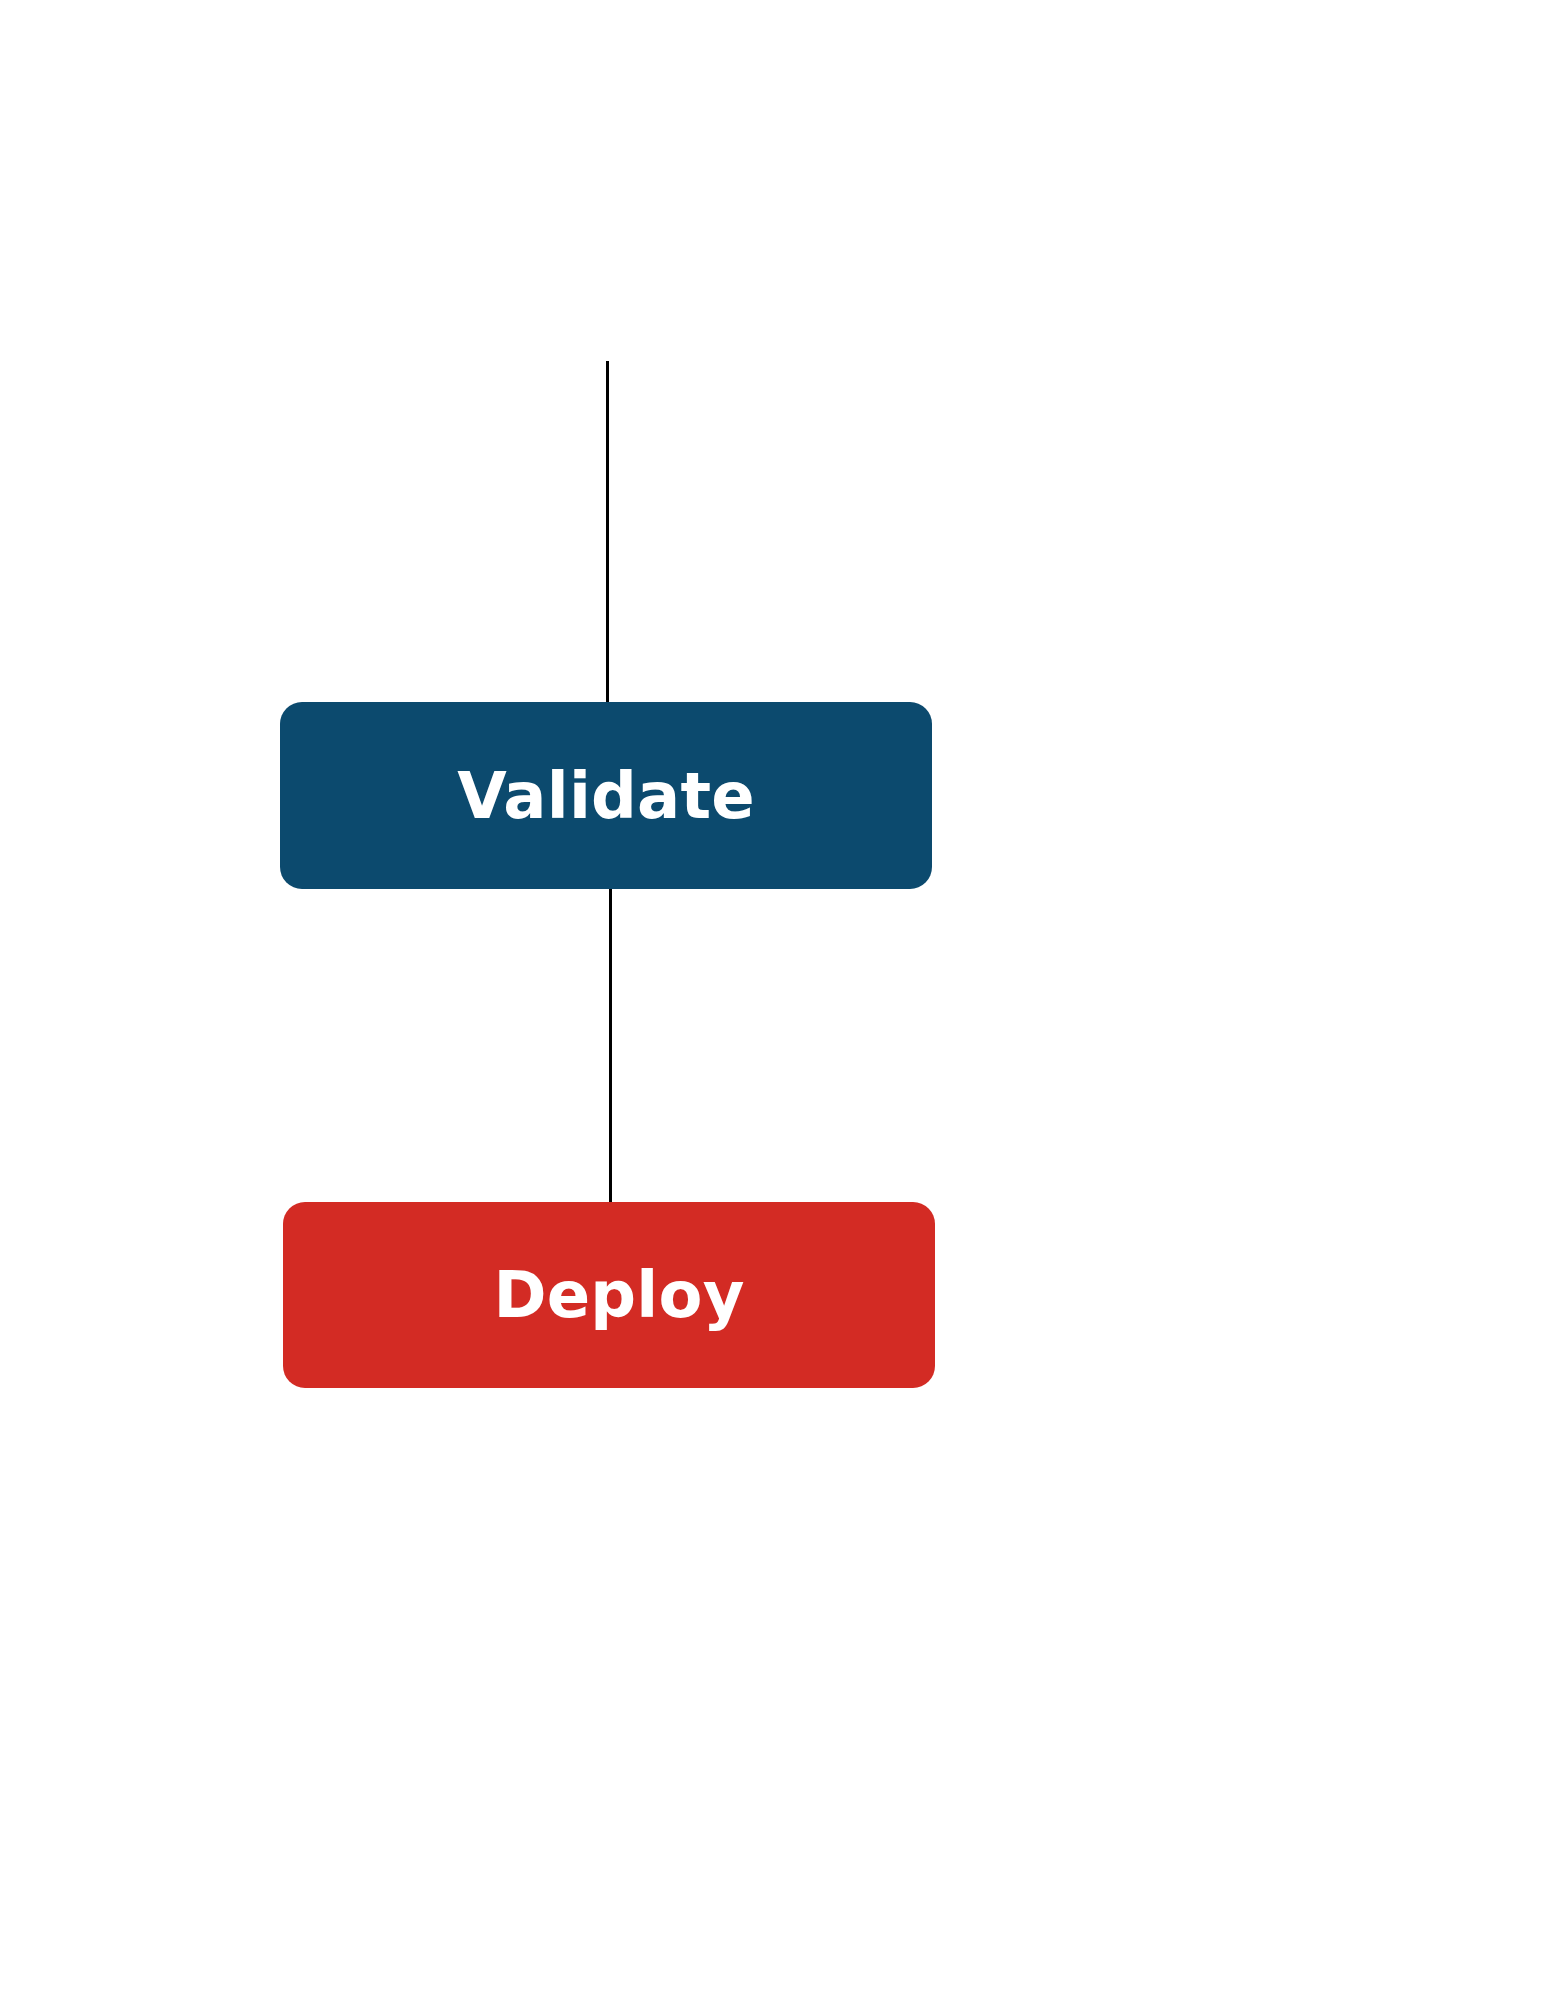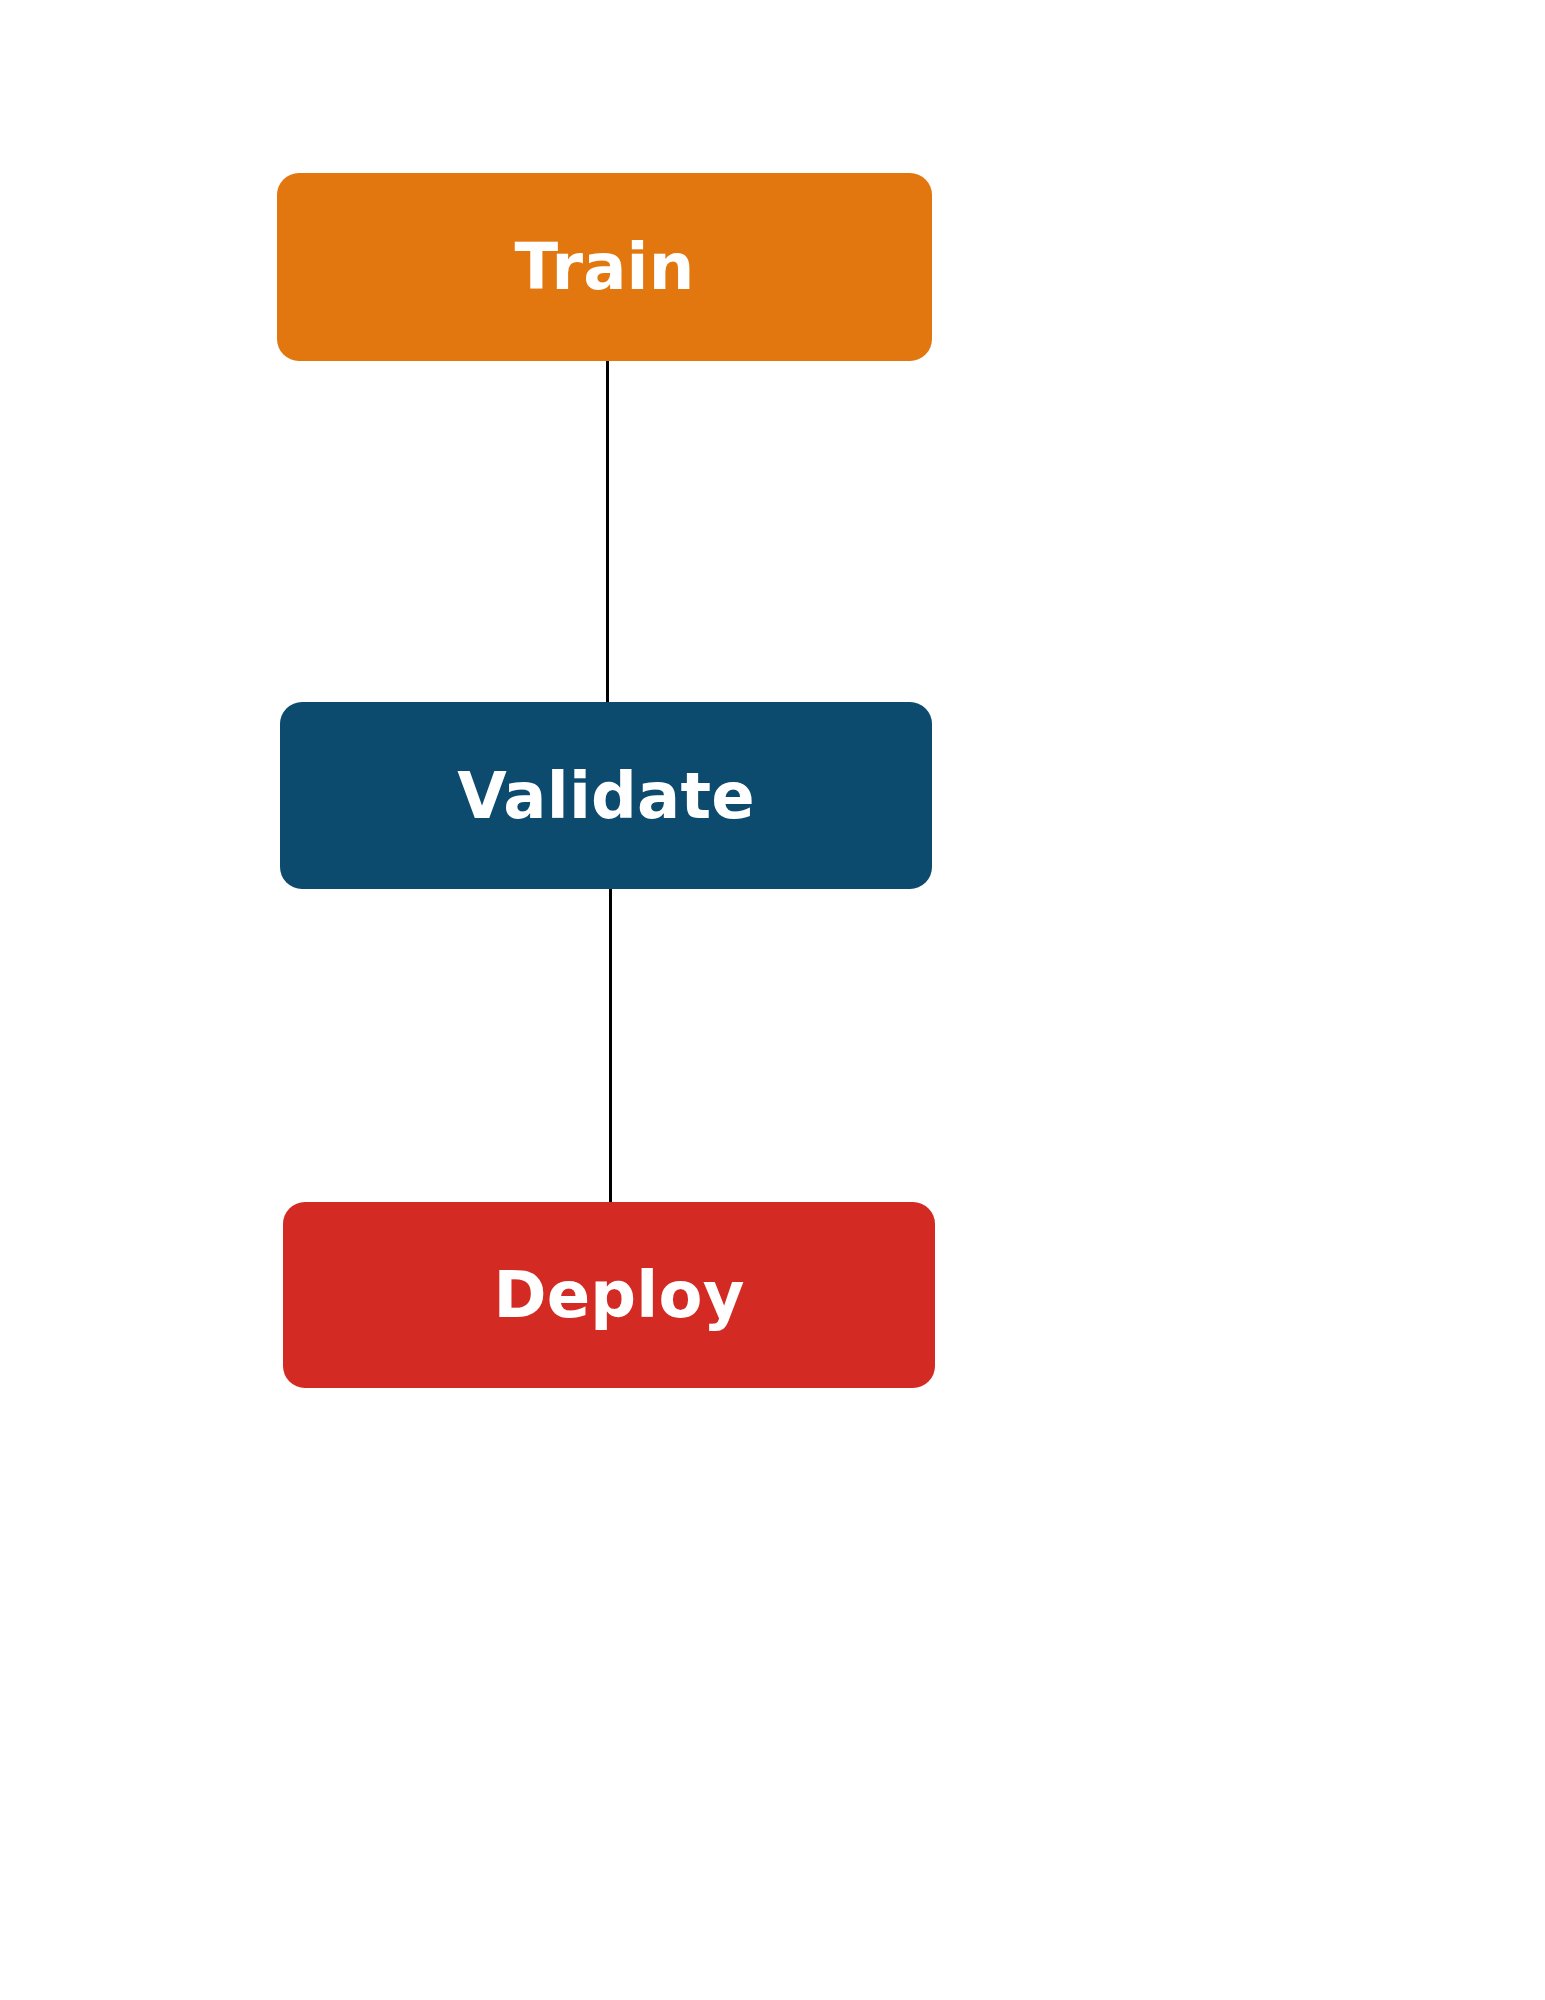--- a/index.html
+++ b/index.html
@@ -47,23 +47,20 @@
 </style>
 </head>
 <body style="background: rgb(255, 255, 255);">
 
 <div id="canvas" style="background: rgb(255, 255, 255);">
 
   <div class="edge" style="left: 606px; top: 361px; width: 3px; height: 345px; background: rgb(0, 0, 0);"></div>
 
   <div class="edge" style="left: 609px; top: 874px; width: 3px; height: 331px; background: rgb(0, 0, 0);"></div>
 
-  <div class="node" style="left: 277px; top: 173px; width: 655px; height: 188px; background: rgb(226, 119, 15); color: rgb(255, 255, 255); font-size: 64px; border-radius: 22px;">
-    <span class="node-label">Train</span>
-  </div>
 
   <div class="node" style="left: 280px; top: 702px; width: 652px; height: 187px; background: #0c4a6e; color: rgb(255, 255, 255); font-size: 64px; border-radius: 22px;">
     <span class="node-label">Validate</span>
   </div>
 
   <div class="node" style="left: 283px; top: 1202px; width: 652px; height: 186px; background: rgb(211, 43, 36); color: rgb(255, 255, 255); font-size: 64px; border-radius: 22px; padding-left: 20px;">
     <span class="node-label">Deploy</span>
   </div>
 
 </div>

